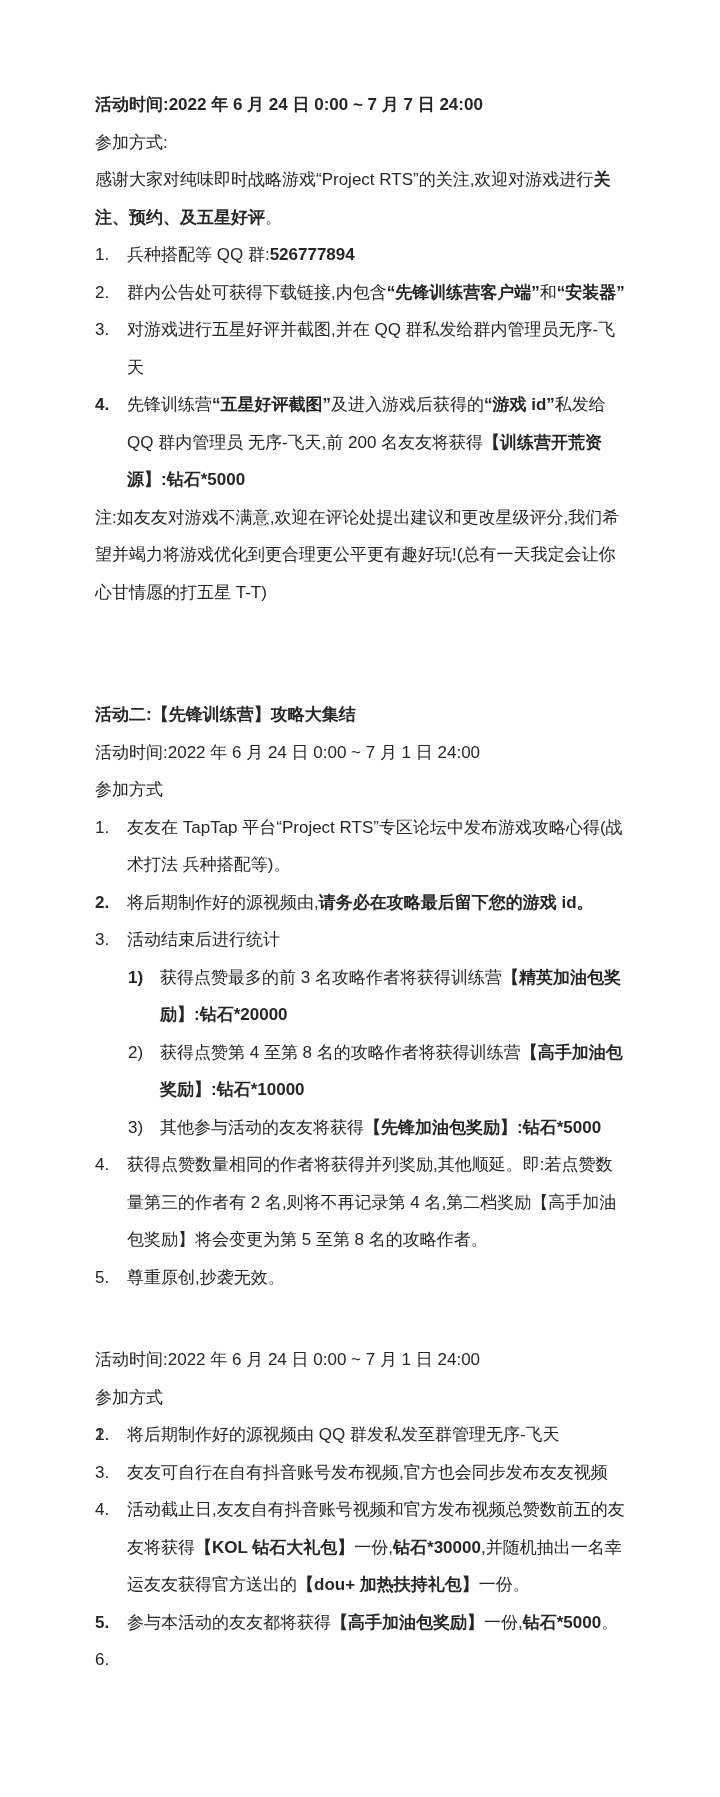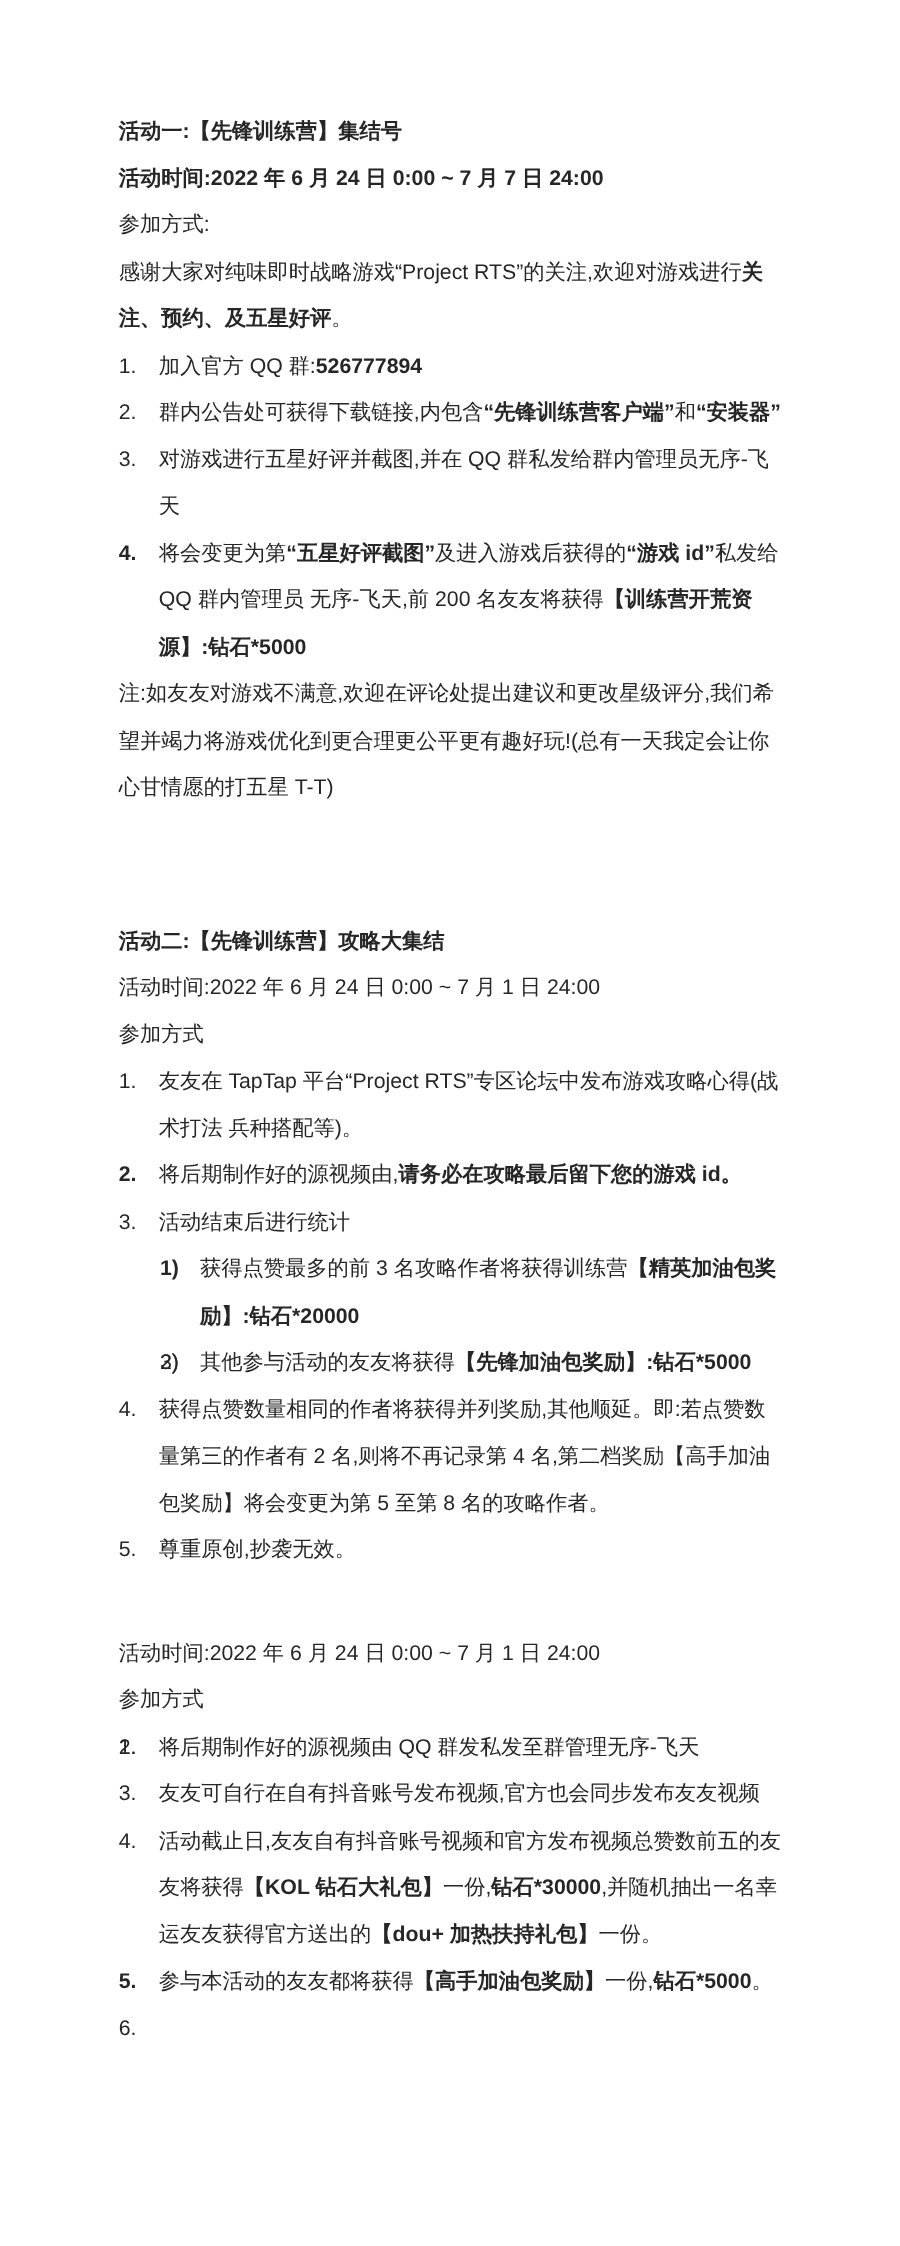--- a/index.html
+++ b/index.html
@@ -43,39 +43,38 @@
     left: 33px;
     top: 0;
   }
 </style>
 </head>
 <body>
 
 <div class="page">
 
   <div class="section sec-1">
-    <div class="block heading"><span class="b">活动一:【先锋训练营】集结号</span></div>
     <div class="block para"><span class="b">活动时间:2022 年 6 月 24 日 0:00 ~ 7 月 7 日 24:00</span></div>
     <div class="block para"><span>参加方式:</span></div>
     <div class="block para"><span>感谢大家对纯味即时战略游戏“Project RTS”的关注,欢迎对游戏进行</span><span class="b">关注、预约、及五星好评</span><span>。</span></div>
     <div class="block item">
       <span class="marker">1.</span>
-      <span class="content"><span>加入官方 QQ 群:</span><span class="b">526777894</span></span>
+      <span class="content"><span>兵种搭配等 QQ 群:</span><span class="b">526777894</span></span>
     </div>
     <div class="block item">
       <span class="marker">2.</span>
       <span class="content"><span>群内公告处可获得下载链接,内包含</span><span class="b">“先锋训练营客户端”</span><span>和</span><span class="b">“安装器”</span></span>
     </div>
     <div class="block item">
       <span class="marker">3.</span>
       <span class="content"><span>对游戏进行五星好评并截图,并在 QQ 群私发给群内管理员无序-飞天</span></span>
     </div>
     <div class="block item">
       <span class="marker b">4.</span>
-      <span class="content"><span>将会变更为第</span><span class="b">“五星好评截图”</span><span>及进入游戏后获得的</span><span class="b">“游戏 id”</span><span>私发给 QQ 群内管理员 无序-飞天,前 200 名友友将获得</span><span class="b">【训练营开荒资源】:钻石*5000</span></span>
+      <span class="content"><span>先锋训练营</span><span class="b">“五星好评截图”</span><span>及进入游戏后获得的</span><span class="b">“游戏 id”</span><span>私发给 QQ 群内管理员 无序-飞天,前 200 名友友将获得</span><span class="b">【训练营开荒资源】:钻石*5000</span></span>
     </div>
     <div class="block para"><span>注:如友友对游戏不满意,欢迎在评论处提出建议和更改星级评分,我们希望并竭力将游戏优化到更合理更公平更有趣好玩!(总有一天我定会让你心甘情愿的打五星 T-T)</span></div>
   </div>
 
   <div class="section sec-2">
     <div class="block heading"><span class="b">活动二:【先锋训练营】攻略大集结</span></div>
     <div class="block para"><span>活动时间:2022 年 6 月 24 日 0:00 ~ 7 月 1 日 24:00</span></div>
     <div class="block para"><span>参加方式</span></div>
     <div class="block item">
       <span class="marker">1.</span>
@@ -88,20 +87,21 @@
     <div class="block item">
       <span class="marker">3.</span>
       <span class="content"><span>活动结束后进行统计</span></span>
     </div>
     <div class="block subitem">
       <span class="marker b">1)</span>
       <span class="content"><span>获得点赞最多的前 3 名攻略作者将获得训练营</span><span class="b">【精英加油包奖励】:钻石*20000</span></span>
     </div>
     <div class="block subitem">
       <span class="marker">2)</span>
+      <span class="content"><span>获得点赞第 4 至第 8 名的攻略作者将获得训练营</span><span class="b">【高手加油包奖励】:钻石*10000</span></span>
     </div>
     <div class="block subitem">
       <span class="marker">3)</span>
       <span class="content"><span>其他参与活动的友友将获得</span><span class="b">【先锋加油包奖励】:钻石*5000</span></span>
     </div>
     <div class="block item">
       <span class="marker">4.</span>
       <span class="content"><span>获得点赞数量相同的作者将获得并列奖励,其他顺延。即:若点赞数量第三的作者有 2 名,则将不再记录第 4 名,第二档奖励【高手加油包奖励】将会变更为第 5 至第 8 名的攻略作者。</span></span>
     </div>
     <div class="block item">

